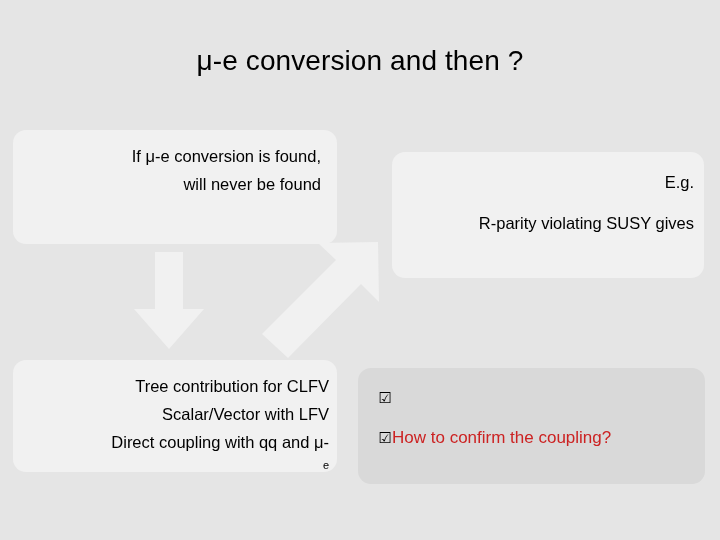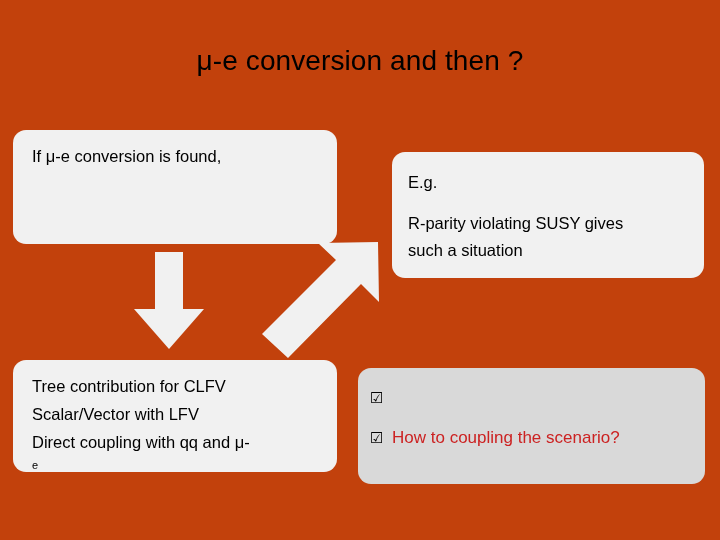--- a/index.html
+++ b/index.html
@@ -14,21 +14,21 @@
     overflow: hidden;
     font-family: "Liberation Sans", sans-serif;
     color: #000000;
   }
 
   #slide {
     position: absolute;
     left: 0; top: 0;
     width: 720px;
     height: 540px;
-    background: #c2410c;
+    background: #e5e5e5;
   }
 
   
   .slide-title {
     position: absolute;
     left: 0;
     top: 44px;
     width: 720px;
     text-align: center;
     font-size: 28px;
@@ -38,20 +38,21 @@
     letter-spacing: 0.1px;
     white-space: pre;
   }
 
   
   .rbox {
     position: absolute;
     box-sizing: border-box;
     border-radius: 13px;
     background: #F1F1F1;
+    text-align: right;
   }
   .rbox.shaded {
     background: #D9D9D9;
   }
 
   #box-if-found {
     left: 13px;
     top: 130px;
     width: 324px;
     height: 114px;
@@ -136,43 +137,43 @@
 </style>
 </head>
 <body>
 
 <div id="slide">
 
   <div class="slide-title">μ-e conversion and then ?</div>
 
   <div class="rbox" id="box-if-found">
     <div class="bodyline">If μ-e conversion is found,</div>
+    <div class="bodyline">will never be found</div>
   </div>
 
   <div class="rbox" id="box-eg">
     <div class="eg-label">E.g.</div>
     <div class="eg-gap"></div>
     <div class="bodyline tight">R-parity violating SUSY gives</div>
-    <div class="bodyline tight">such a situation</div>
   </div>
 
   <div class="rbox" id="box-tree">
     <div class="bodyline">Tree contribution for CLFV</div>
     <div class="bodyline">Scalar/Vector with LFV</div>
     <div class="bodyline">Direct coupling with qq and μ-</div>
     <div class="subline">e</div>
   </div>
 
   <div class="rbox shaded" id="box-questions">
     <div class="check-row">
       <span class="check-glyph">☑</span>
     </div>
     <div class="check-row">
       <span class="check-glyph">☑</span>
-      <span class="check-text">How to coupling the scenario?</span>
+      <span class="check-text">How to confirm the coupling?</span>
     </div>
   </div>
 
   <svg class="arrow" id="arrow-down" viewBox="0 0 80 100">
     <polygon points="23,0 51,0 51,57 72,57 37,97 2,57 23,57" fill="#F1F1F1"></polygon>
   </svg>
 
   <svg class="arrow" id="arrow-diagonal" viewBox="0 0 150 125">
     <polygon points="130,4 131,64 113,46 40,120 14,96 88,22 70,5" fill="#F1F1F1"></polygon>
   </svg>

